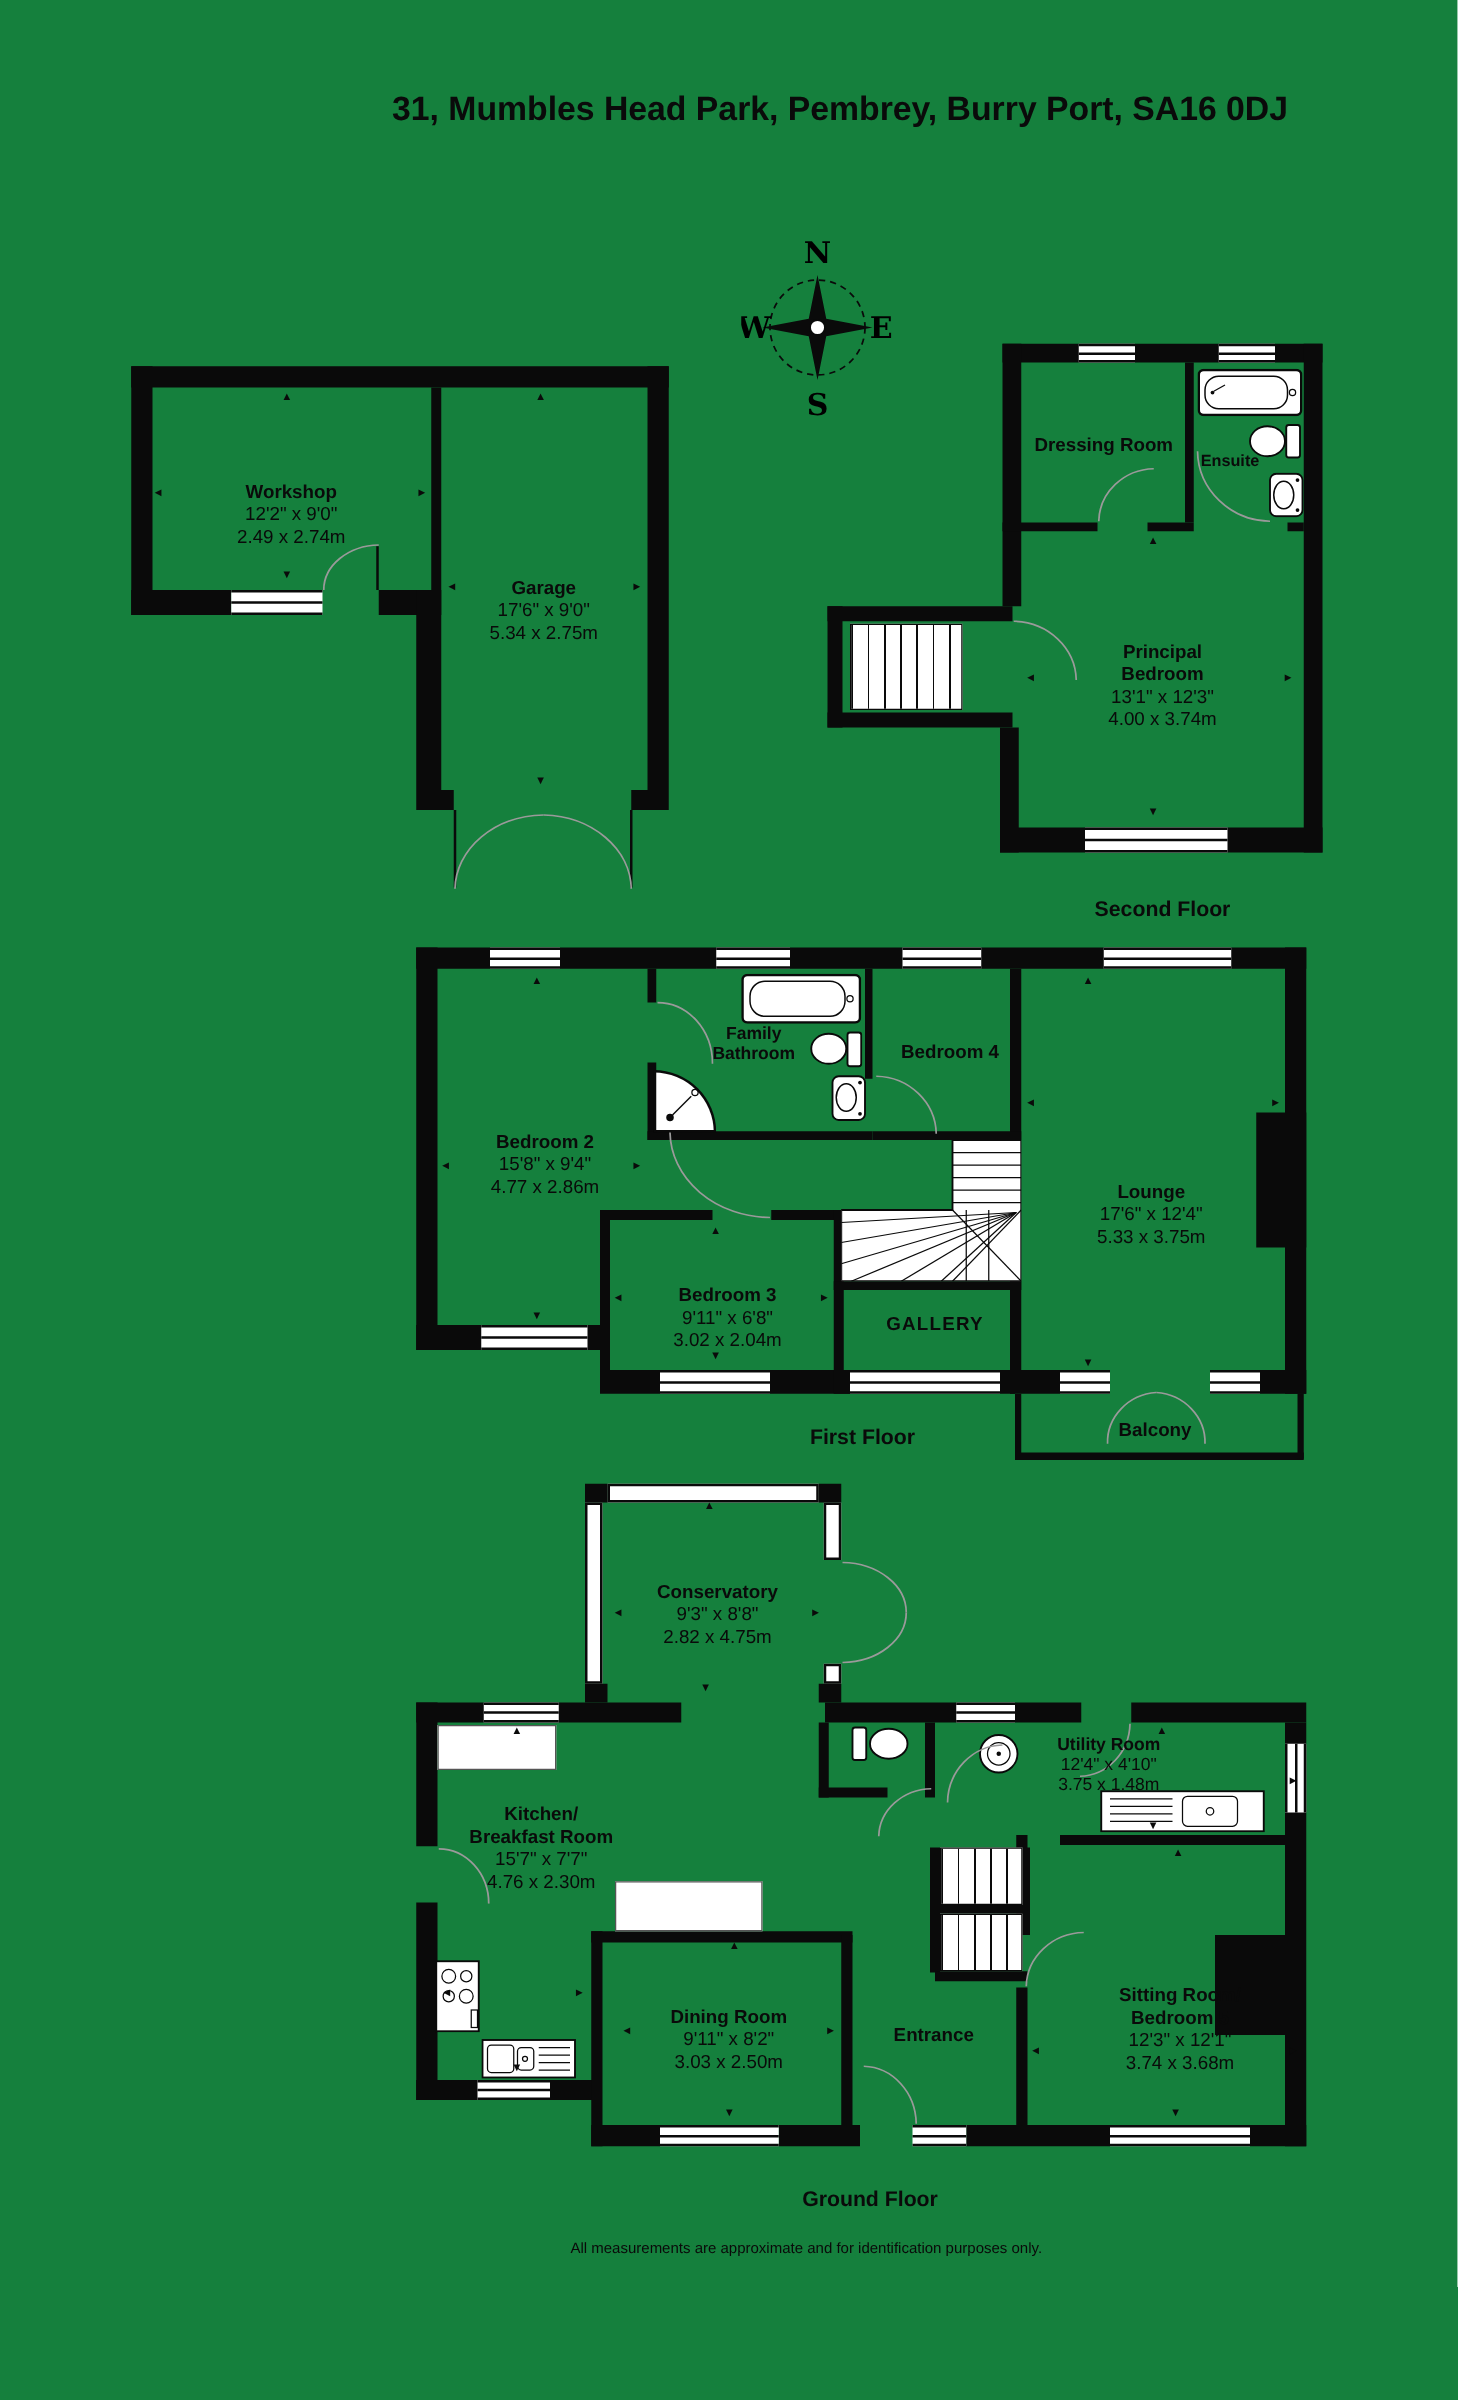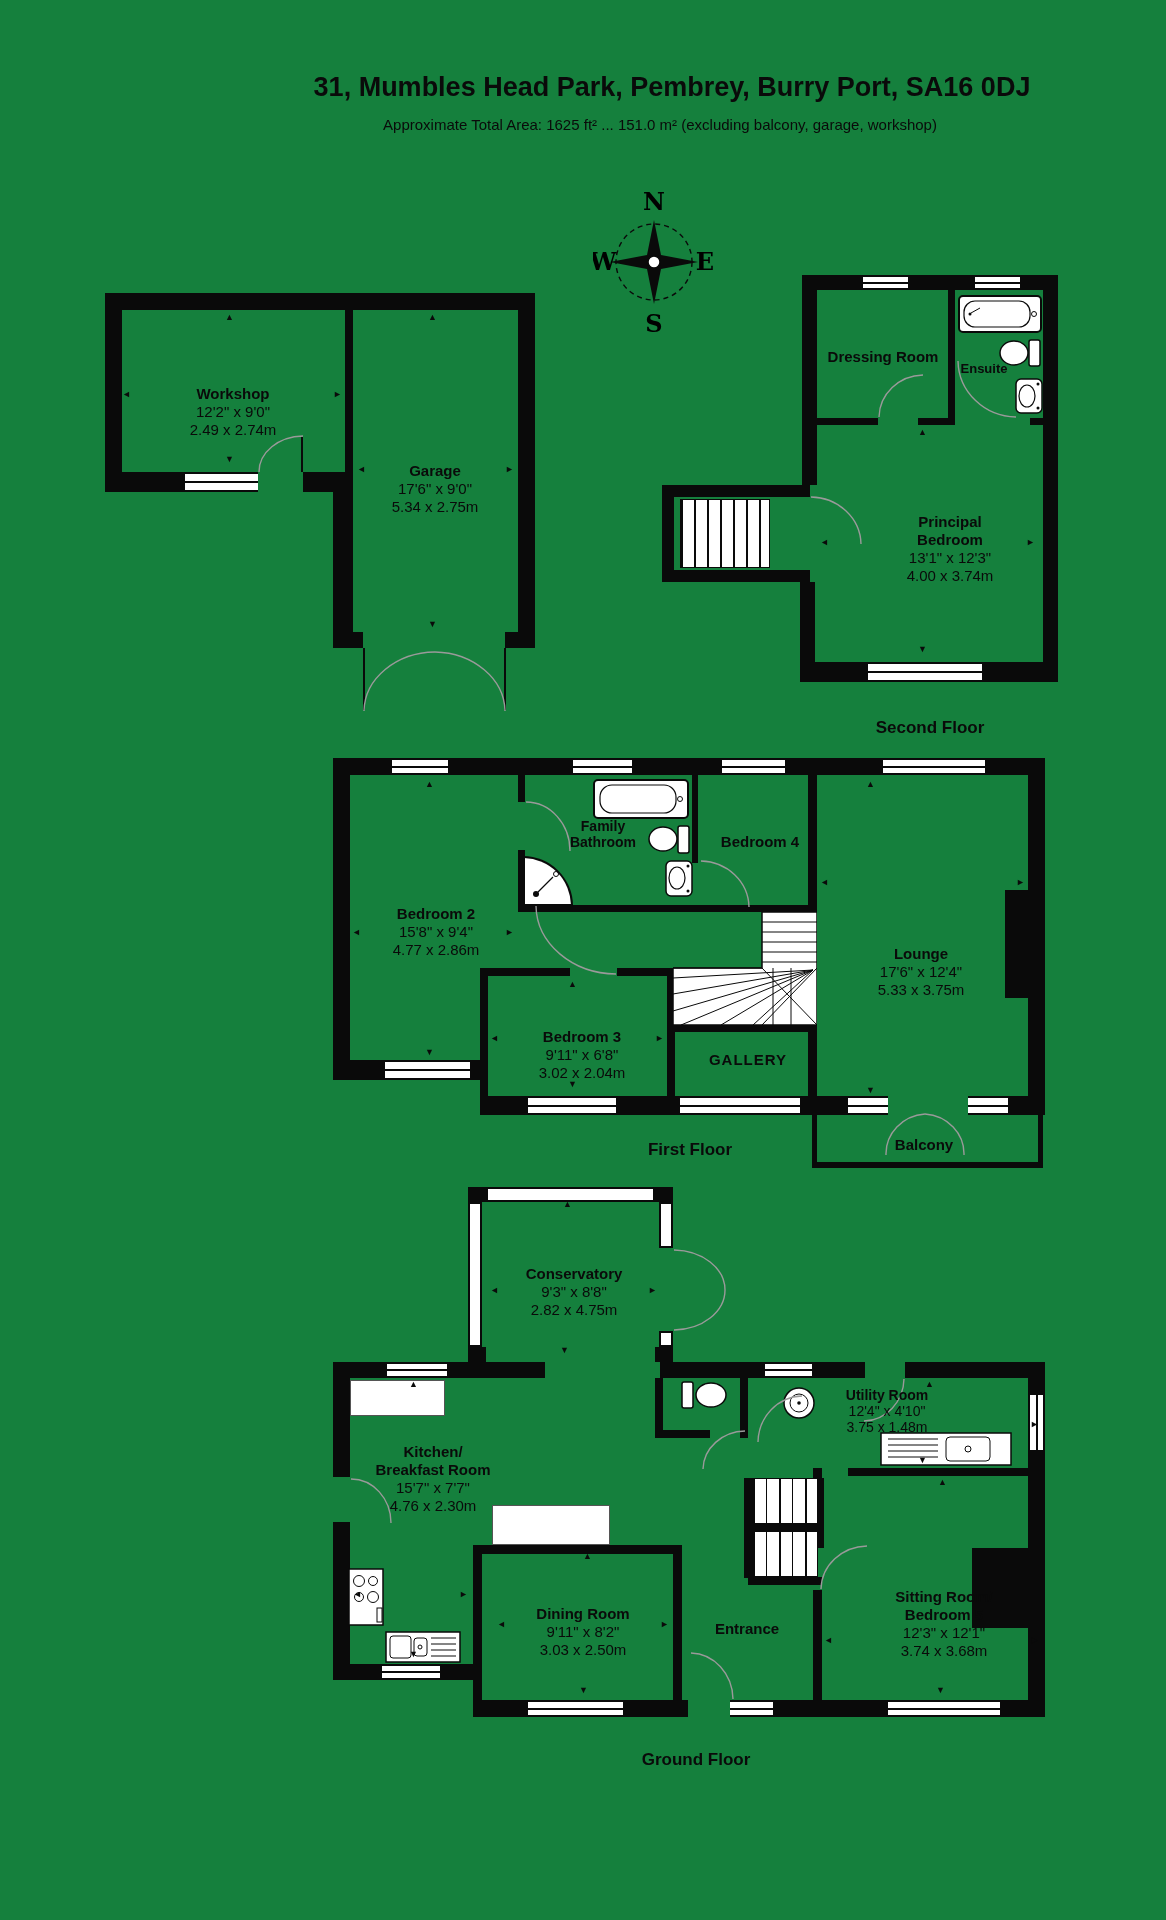--- a/index.html
+++ b/index.html
@@ -27,21 +27,20 @@
   .title{position:absolute;transform:translateX(-50%);font-size:27px;font-weight:700;white-space:nowrap}
   .subtitle{position:absolute;transform:translateX(-50%);font-size:15px;white-space:nowrap}
   .disc{position:absolute;transform:translateX(-50%);font-size:12px;line-height:19px;text-align:center;white-space:nowrap}
 </style>
 </head>
 <body>
 
 <div class="sheet">
 
   <div class="title" style="left:672px;top:72px">31, Mumbles Head Park, Pembrey, Burry Port, SA16 0DJ</div>
-  <div class="subtitle" style="left:660px;top:116px">Approximate Total Area: 1625 ft² ... 151.0 m² (excluding balcony, garage, workshop)</div>
 
   <svg class="fix" style="left:593px;top:186px" width="122" height="150" viewBox="0 0 122 150">
     <circle cx="61" cy="76" r="38" fill="none" stroke="#0a0a0a" stroke-width="1.4" stroke-dasharray="5 4"></circle>
     <polygon points="61,34 68,69 105,76 68,83 61,118 54,83 17,76 54,69" fill="#0a0a0a"></polygon>
     <circle cx="61" cy="76" r="6" fill="#fff" stroke="#0a0a0a" stroke-width="1.5"></circle>
     <text x="61" y="24" text-anchor="middle" font-family="DejaVu Serif, serif" font-size="24" font-weight="bold">N</text>
     <text x="10" y="84" text-anchor="middle" font-family="DejaVu Serif, serif" font-size="24" font-weight="bold">W</text>
     <text x="112" y="84" text-anchor="middle" font-family="DejaVu Serif, serif" font-size="24" font-weight="bold">E</text>
     <text x="61" y="146" text-anchor="middle" font-family="DejaVu Serif, serif" font-size="24" font-weight="bold">S</text>
   </svg>
@@ -363,21 +362,21 @@
     <div class="rn">Garage</div>
     <div class="rd">17'6" x 9'0"</div>
     <div class="rd">5.34 x 2.75m</div>
   </div>
   <div class="room-label" style="left:883px;top:348px">
     <div class="rn">Dressing Room</div>
   </div>
   <div class="room-label" style="left:984px;top:360px">
     <div class="rn" style="font-size:13px">Ensuite</div>
   </div>
-  <div class="room-label" style="left:950px;top:513px">
+  <div class="room-label" style="left:930px;top:513px">
     <div class="rn">Principal</div>
     <div class="rn">Bedroom</div>
     <div class="rd">13'1" x 12'3"</div>
     <div class="rd">4.00 x 3.74m</div>
   </div>
   <div class="room-label" style="left:436px;top:905px">
     <div class="rn">Bedroom 2</div>
     <div class="rd">15'8" x 9'4"</div>
     <div class="rd">4.77 x 2.86m</div>
   </div>
@@ -433,15 +432,16 @@
     <div class="rn">Bedroom 5</div>
     <div class="rd">12'3" x 12'1"</div>
     <div class="rd">3.74 x 3.68m</div>
   </div>
 
   <div class="floor-label" style="left:930px;top:718px">Second Floor</div>
   <div class="floor-label" style="left:690px;top:1140px">First Floor</div>
   <div class="floor-label" style="left:696px;top:1750px">Ground Floor</div>
 
   <div class="disc" style="left:645px;top:1789px">
+    <div>All measurements are approximate and for identification purposes only.</div>
   </div>
 
 </div>
 
 </body></html>

